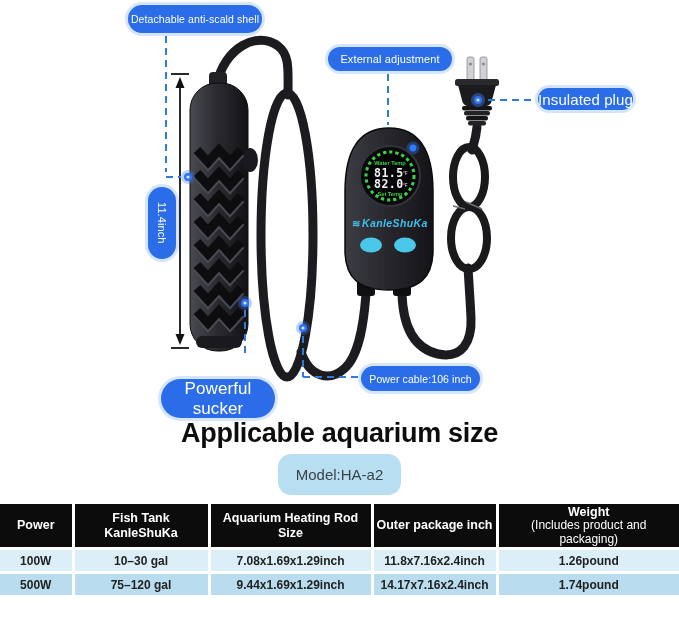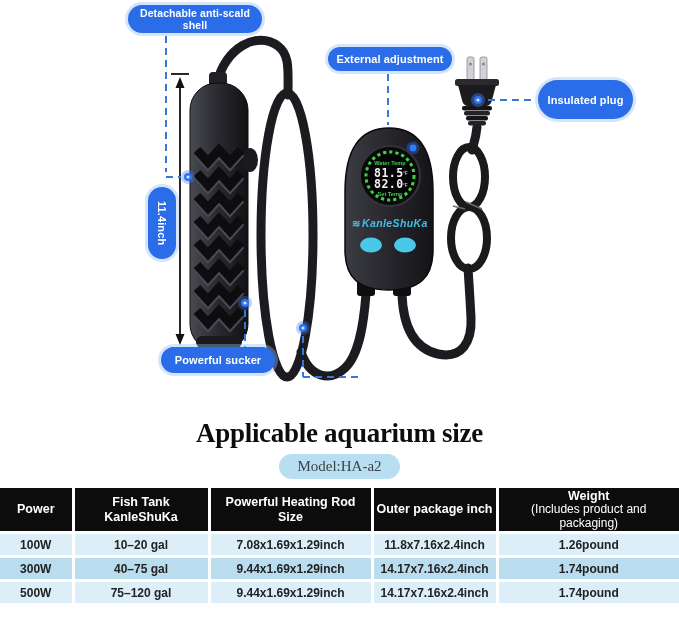--- a/index.html
+++ b/index.html
@@ -6,51 +6,51 @@
   body{width:679px;height:621px;font-family:"Liberation Sans",sans-serif;overflow:hidden;}
 
   
   .scene{position:relative;width:679px;height:412px;background:#ffffff;}
   .scene svg{position:absolute;left:0;top:0;}
 
   .callout{
     position:absolute;
     background:#2b6ce8;
     color:#ffffff;
-    font-weight:bold;
+    font-weight:normal;
     font-size:10.5px;
     border-radius:999px;
     display:flex;align-items:center;justify-content:center;
     box-shadow:0 0 0 3px rgba(150,190,245,.40);
     text-align:center;
     letter-spacing:.1px;
     box-sizing:border-box;
   }
   .callout.vertical{
     writing-mode:vertical-rl;
     font-size:11px;
   }
 
   
-  .title-section{width:679px;text-align:center;font-family:Liberation Serif, serif;}
+  .title-section{width:679px;text-align:center;}
   .page-title{
     margin:6px 0 0 0;
     font-size:27px;
     font-weight:bold;
     color:#0d0d0d;
     letter-spacing:-.3px;
   }
   .model-badge{
     display:inline-block;
     margin-top:5px;
     background:#b8dff1;
     color:#3d4247;
     font-size:15px;
     border-radius:13px;
-    padding:4px 18px;
+    padding:12px 18px;
   }
 
   
   table.spec{
     width:679px;
     border-collapse:collapse;
     table-layout:fixed;
     margin-top:9px;
   }
   table.spec th{
@@ -215,26 +215,27 @@
       <circle cx="478" cy="100" r="7" fill="rgba(59,122,240,0.45)"></circle>
       <circle cx="478" cy="100" r="4" fill="#2f74ee"></circle>
       <circle cx="478" cy="100" r="1.6" fill="#cfe3ff"></circle>
     </g>
   </svg>
 
   <div class="callout" style="left:128px;top:5px;width:134px;height:28px;">Detachable anti-scald shell</div>
 
   <div class="callout" style="left:328px;top:47px;width:124px;height:24px;font-size:11px;">External adjustment</div>
 
-  <div class="callout" style="left:538px;top:80px;width:95px;height:39px;font-size:11px;">Insulated plug</div>
+  <div class="callout" style="left:538px;top:88px;width:95px;height:22px;font-size:15px;">Insulated plug</div>
 
   <div class="callout vertical" style="left:148px;top:187px;width:28px;height:72px;">11.4inch</div>
 
-  <div class="callout" style="left:161px;top:347px;width:114px;height:26px;font-size:11px;">Powerful sucker</div>
-
+  <div class="callout" style="left:161px;top:379px;width:114px;height:39px;font-size:17px;">Powerful sucker</div>
+
+  <div class="callout" style="left:361px;top:366px;width:119px;height:25px;">Power cable:106 inch</div>
 </div>
 
 <div class="title-section">
   <h2 class="page-title">Applicable aquarium size</h2>
   <div>
     <span class="model-badge">Model:HA-a2</span>
   </div>
 </div>
 
 <table class="spec">
@@ -242,42 +243,35 @@
     <col style="width:73px">
       <col style="width:136px">
       <col style="width:163px">
       <col style="width:125px">
       <col style="width:182px">
   </colgroup>
   <thead>
     <tr>
       <th><span>Power</span></th>
       <th><span>Fish Tank KanleShuKa</span></th>
-      <th><span>Powerful Heating Rod Size</span></th>
+      <th><span>Aquarium Heating Rod Size</span></th>
       <th><span>Outer package inch</span></th>
       <th>
         <span>Weight</span>
         <span class="sub">(Includes product and packaging)</span>
       </th>
     </tr>
   </thead>
   <tbody>
     <tr>
       <td>100W</td>
-      <td>10–20 gal</td>
+      <td>10–30 gal</td>
       <td>7.08x1.69x1.29inch</td>
       <td>11.8x7.16x2.4inch</td>
       <td>1.26pound</td>
-    </tr>
-    <tr>
-      <td>300W</td>
-      <td>40–75 gal</td>
-      <td>9.44x1.69x1.29inch</td>
-      <td>14.17x7.16x2.4inch</td>
-      <td>1.74pound</td>
     </tr>
     <tr>
       <td>500W</td>
       <td>75–120 gal</td>
       <td>9.44x1.69x1.29inch</td>
       <td>14.17x7.16x2.4inch</td>
       <td>1.74pound</td>
     </tr>
   </tbody>
 </table>

